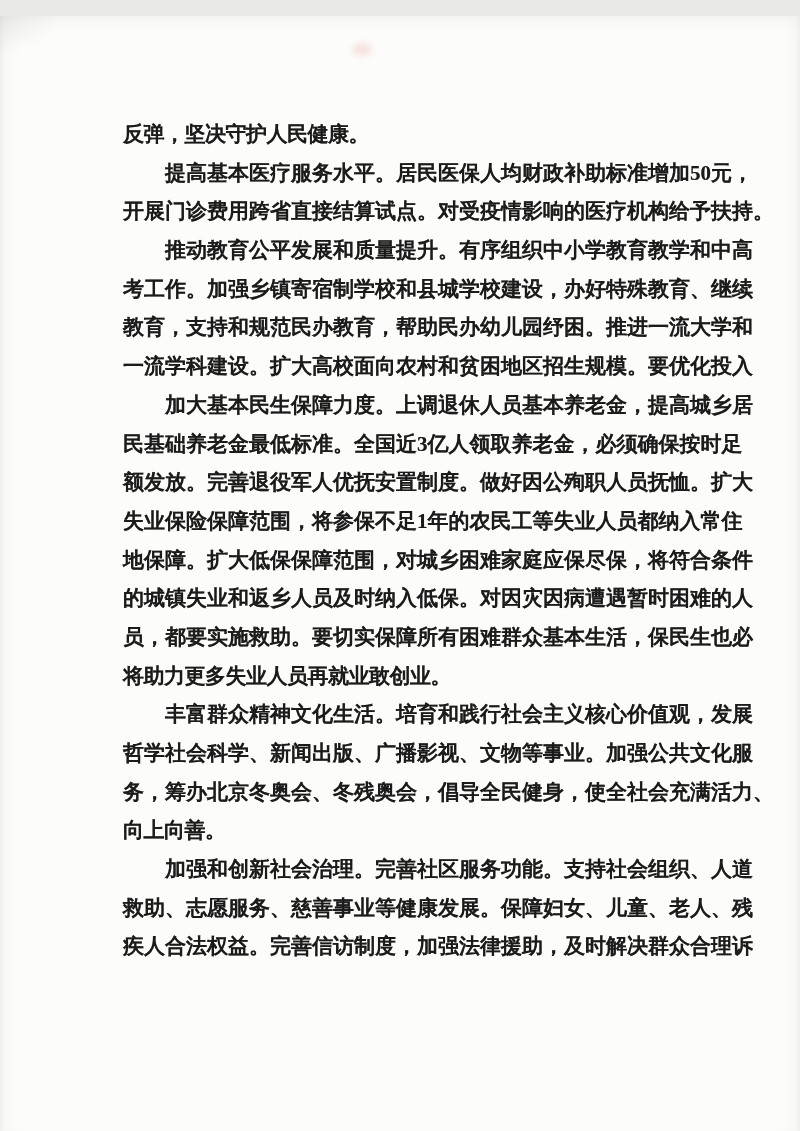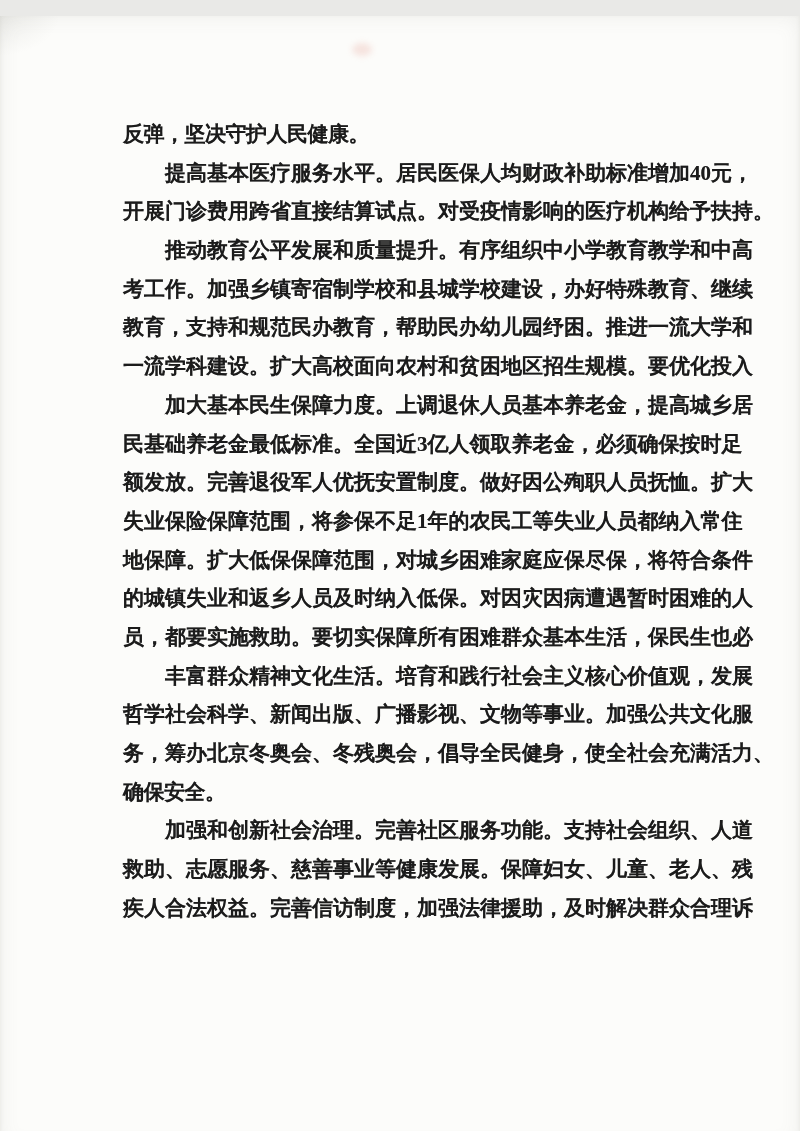--- a/index.html
+++ b/index.html
@@ -93,21 +93,21 @@
           <span>人</span>
           <span>均</span>
           <span>财</span>
           <span>政</span>
           <span>补</span>
           <span>助</span>
           <span>标</span>
           <span>准</span>
           <span>增</span>
           <span>加</span>
-          <span>40</span>
+          <span>50</span>
           <span>元</span>
           <span>，</span>
         </div>
         <div class="line fill">
           <span>开</span>
           <span>展</span>
           <span>门</span>
           <span>诊</span>
           <span>费</span>
           <span>用</span>
@@ -482,20 +482,21 @@
           <span>本</span>
           <span>生</span>
           <span>活</span>
           <span>，</span>
           <span>保</span>
           <span>民</span>
           <span>生</span>
           <span>也</span>
           <span>必</span>
         </div>
+        <div class="line">将助力更多失业人员再就业敢创业。</div>
       </div>
       <div>
         <div class="line fill indent">
           <span>丰</span>
           <span>富</span>
           <span>群</span>
           <span>众</span>
           <span>精</span>
           <span>神</span>
           <span>文</span>
@@ -579,21 +580,21 @@
           <span>使</span>
           <span>全</span>
           <span>社</span>
           <span>会</span>
           <span>充</span>
           <span>满</span>
           <span>活</span>
           <span>力</span>
           <span>、</span>
         </div>
-        <div class="line">确保安全。</div>
+        <div class="line">向上向善。</div>
       </div>
       <div>
         <div class="line fill indent">
           <span>加</span>
           <span>强</span>
           <span>和</span>
           <span>创</span>
           <span>新</span>
           <span>社</span>
           <span>会</span>

